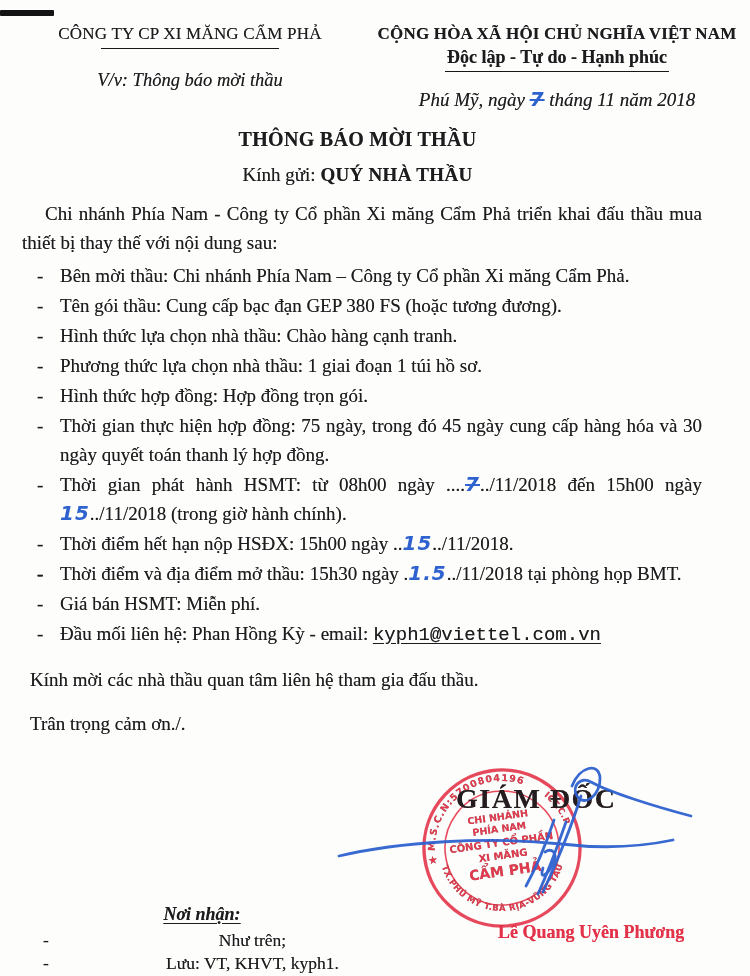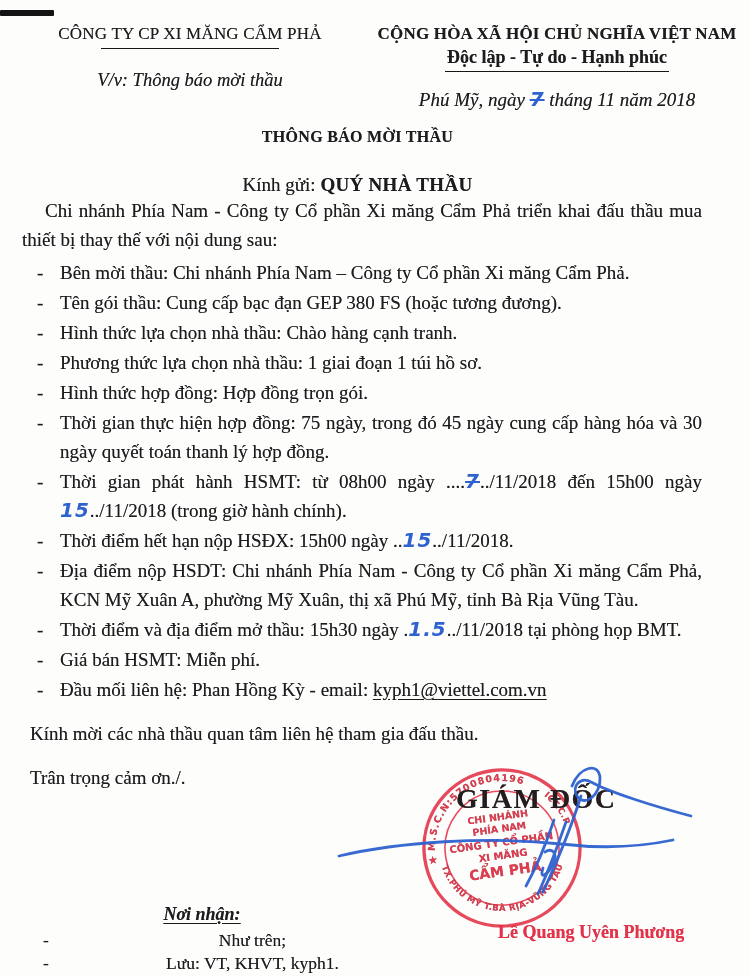--- a/index.html
+++ b/index.html
@@ -21,40 +21,40 @@
   .company { font-size:17px; letter-spacing:.2px; }
   .branch { font-size:17.5px; font-weight:bold; margin-top:2px; }
   .rule-left { width:178px; border-top:1.7px solid #161616; margin:4px auto 0 auto; }
   .subject { font-style:italic; font-size:18.5px; margin-top:21px; }
   .national { font-size:17px; font-weight:bold; letter-spacing:.2px; }
   .motto { margin-top:3px; }
   .motto span { display:inline-block; font-size:18px; font-weight:bold; border-bottom:1.7px solid #161616; padding:0 2px 3px 2px; }
   .dateline { font-style:italic; font-size:19px; margin-top:17px; }
 
   
-  .title { text-align:center; font-size:16px; font-weight:bold; margin-top:17px; letter-spacing:.3px; width:671px; margin-left:22px; }
-  .salutation { text-align:center; font-size:19px; margin-top:28px; width:671px; margin-left:22px; }
+  .title { text-align:center; font-size:20px; font-weight:bold; margin-top:17px; letter-spacing:.3px; width:671px; margin-left:22px; }
+  .salutation { text-align:center; font-size:19px; margin-top:13px; width:671px; margin-left:22px; }
   .salutation b { letter-spacing:.3px; }
 
   
   .bodytext { width:680px; margin-left:22px; font-size:19px; line-height:29px; }
-  .intro { text-indent:23px; text-align:justify; }
+  .intro { text-indent:23px; text-align:justify; margin-top:13px; }
   ul.bullets { list-style:none; margin-top:4px; }
   ul.bullets li { position:relative; padding-left:38px; text-align:justify; margin-bottom:1px; }
   ul.bullets li .dash { position:absolute; left:15px; top:0; }
   .closing { padding-left:8px; margin-top:15px; }
 
   .seg-hw, .seg-hws {
     color:#2e62cf; text-shadow:none;
     font-family:"DejaVu Sans", sans-serif;
     font-style:italic; font-weight:bold; font-size:20px; letter-spacing:1px;
     line-height:1;
   }
   .seg-hws { text-decoration:line-through; }
-  .seg-u { text-decoration:underline; text-underline-offset:3px; }
+  .seg-u { text-decoration:underline; text-underline-offset:3px;font-family:Liberation Mono, monospace; }
 
   
   .sig-area { position:absolute; left:330px; top:750px; width:415px; height:226px; }
   .stamp-svg { position:absolute; left:86px; top:12px; width:172px; height:172px; z-index:1; }
   .giamdoc { position:absolute; left:126px; top:33px; z-index:2; font-size:28px; font-weight:bold; letter-spacing:1.5px; color:#241c1e; }
   .sign-svg { position:absolute; left:5px; top:6px; width:362px; height:162px; z-index:3; }
   .signer { position:absolute; left:168px; top:172px; z-index:4; color:#e3334a; font-weight:bold; font-size:18px; text-shadow:0 0 .6px rgba(227,51,74,.8); white-space:nowrap; }
 
   .stamp-arc { font-family:"DejaVu Sans", sans-serif; font-weight:bold; fill:#e43a4e; }
   .stamp-ctr { font-family:"DejaVu Sans", sans-serif; font-weight:bold; fill:#e43a4e; text-anchor:middle; }
@@ -96,21 +96,21 @@
     <p class="intro">Chi nhánh Phía Nam - Công ty Cổ phần Xi măng Cẩm Phả triển khai đấu thầu mua thiết bị thay thế với nội dung sau:</p>
     <ul class="bullets" id="bullet-list">
         <li><span class="dash">-</span><span class="seg-n">Bên mời thầu: Chi nhánh Phía Nam – Công ty Cổ phần Xi măng Cẩm Phả.</span></li>
         <li><span class="dash">-</span><span class="seg-n">Tên gói thầu: Cung cấp bạc đạn GEP 380 FS (hoặc tương đương).</span></li>
         <li><span class="dash">-</span><span class="seg-n">Hình thức lựa chọn nhà thầu: Chào hàng cạnh tranh.</span></li>
         <li><span class="dash">-</span><span class="seg-n">Phương thức lựa chọn nhà thầu: 1 giai đoạn 1 túi hồ sơ.</span></li>
         <li><span class="dash">-</span><span class="seg-n">Hình thức hợp đồng: Hợp đồng trọn gói.</span></li>
         <li><span class="dash">-</span><span class="seg-n">Thời gian thực hiện hợp đồng: 75 ngày, trong đó 45 ngày cung cấp hàng hóa và 30 ngày quyết toán thanh lý hợp đồng.</span></li>
         <li><span class="dash">-</span><span class="seg-n">Thời gian phát hành HSMT: từ 08h00 ngày ....</span><span class="seg-hws">7</span><span class="seg-n">../11/2018 đến 15h00 ngày </span><span class="seg-hw">15</span><span class="seg-n">../11/2018 (trong giờ hành chính).</span></li>
         <li><span class="dash">-</span><span class="seg-n">Thời điểm hết hạn nộp HSĐX: 15h00 ngày ..</span><span class="seg-hw">15</span><span class="seg-n">../11/2018.</span></li>
-        <li><span class="dash">-</span><span class="seg-n">Địa điểm nộp HSDT: Chi nhánh Phía Nam - Công ty Cổ phần Xi măng Cẩm Phả, KCN Mỹ Xuân A, phường Mỹ Xuân, thị xã Phú Mỹ, tỉnh Bà Rịa Vũng Tàu.</span></li>
+        <li><span class="dash">-</span></li>
         <li><span class="dash">-</span><span class="seg-n">Thời điểm và địa điểm mở thầu: 15h30 ngày .</span><span class="seg-hw">1.5</span><span class="seg-n">../11/2018 tại phòng họp BMT.</span></li>
         <li><span class="dash">-</span><span class="seg-n">Giá bán HSMT: Miễn phí.</span></li>
         <li><span class="dash">-</span><span class="seg-n">Đầu mối liên hệ: Phan Hồng Kỳ - email: </span><span class="seg-u">kyph1@viettel.com.vn</span></li>
       </ul>
     <p class="closing">Kính mời các nhà thầu quan tâm liên hệ tham gia đấu thầu.</p>
     <p class="closing">Trân trọng cảm ơn./.</p>
   </div>
 
   <div class="sig-area">
     <svg class="stamp-svg" viewBox="0 0 172 172">

